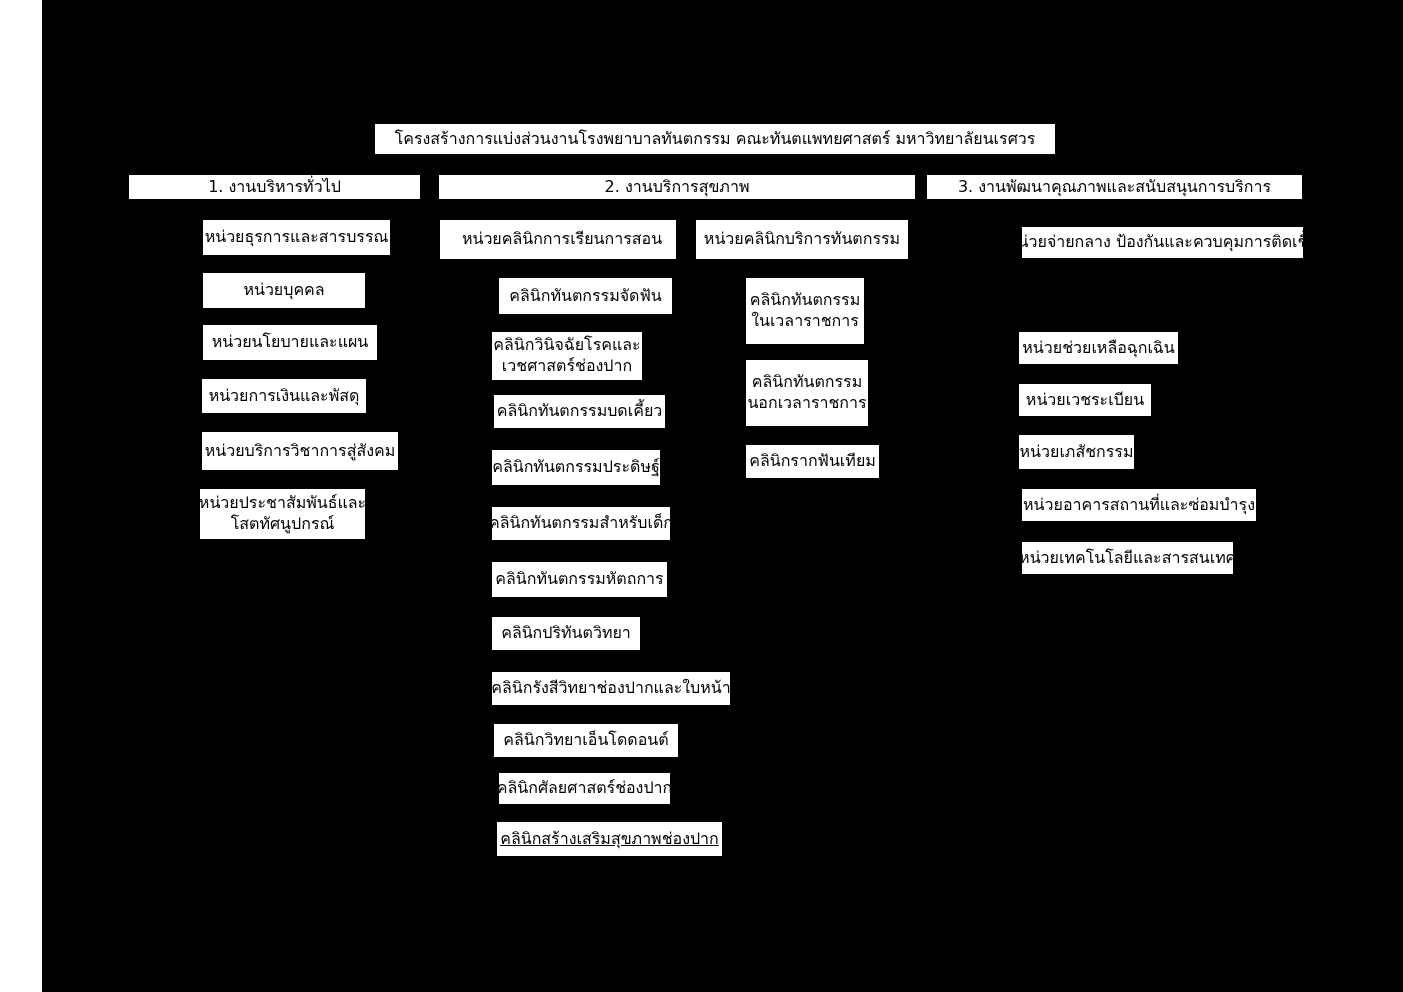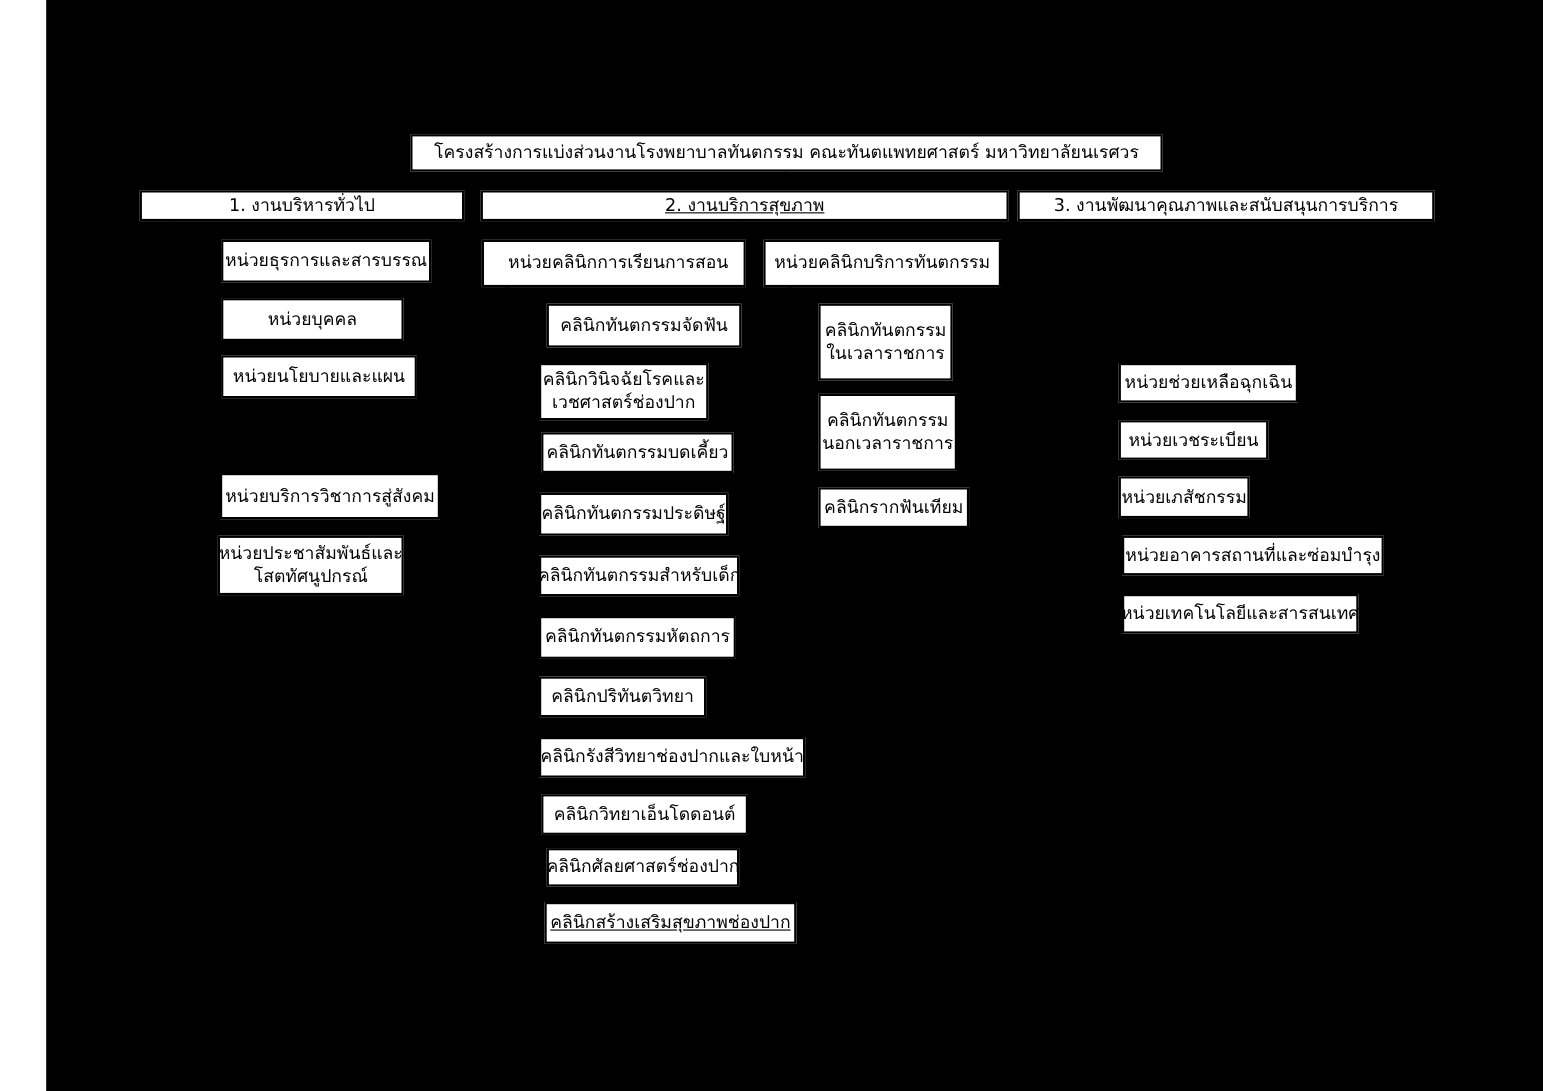--- a/index.html
+++ b/index.html
@@ -41,21 +41,21 @@
 
   <div class="vline" style="left:671px;top:156px;height:5px;"></div>
   <div class="hline" style="left:232px;top:159px;width:841px;"></div>
   <div class="vline" style="left:232px;top:159px;height:14px;"></div>
   <div class="vline" style="left:631px;top:159px;height:14px;"></div>
   <div class="vline" style="left:1071px;top:159px;height:14px;"></div>
 
   <div class="box" style="left:85px;top:173px;width:295px;height:28px;">
     <span>1. งานบริหารทั่วไป</span>
   </div>
-  <div class="box" style="left:395px;top:173px;width:480px;height:28px;text-decoration:underline;">
+  <div class="box" style="left:395px;top:173px;width:480px;height:28px;">
     <span>2. งานบริการสุขภาพ</span>
   </div>
   <div class="box" style="left:883px;top:173px;width:379px;height:28px;">
     <span>3. งานพัฒนาคุณภาพและสนับสนุนการบริการ</span>
   </div>
 
   <div class="vline" style="left:112px;top:201px;height:313px;"></div>
   <div class="hline" style="left:112px;top:237px;width:47px;"></div>
   <div class="hline" style="left:112px;top:290px;width:47px;"></div>
   <div class="hline" style="left:112px;top:342px;width:47px;"></div>
@@ -64,20 +64,23 @@
   <div class="hline" style="left:112px;top:512px;width:44px;"></div>
 
   <div class="box" style="left:159px;top:218px;width:191px;height:39px;">
     <span>หน่วยธุรการและสารบรรณ</span>
   </div>
   <div class="box" style="left:159px;top:271px;width:166px;height:39px;">
     <span>หน่วยบุคคล</span>
   </div>
   <div class="box" style="left:159px;top:323px;width:178px;height:39px;">
     <span>หน่วยนโยบายและแผน</span>
+  </div>
+  <div class="box" style="left:158px;top:377px;width:168px;height:38px;">
+    <span>หน่วยการเงินและพัสดุ</span>
   </div>
   <div class="box" style="left:158px;top:430px;width:200px;height:42px;">
     <span>หน่วยบริการวิชาการสู่สังคม</span>
   </div>
   <div class="box" style="left:156px;top:487px;width:169px;height:54px;">
     <span>หน่วยประชาสัมพันธ์และ</span>
     <span>โสตทัศนูปกรณ์</span>
   </div>
 
   <div class="vline" style="left:631px;top:201px;height:10px;"></div>
@@ -159,20 +162,23 @@
 
   <div class="vline" style="left:921px;top:201px;height:357px;"></div>
   <div class="hline" style="left:921px;top:242px;width:57px;"></div>
   <div class="hline" style="left:921px;top:295px;width:54px;"></div>
   <div class="hline" style="left:921px;top:348px;width:54px;"></div>
   <div class="hline" style="left:921px;top:400px;width:54px;"></div>
   <div class="hline" style="left:921px;top:452px;width:54px;"></div>
   <div class="hline" style="left:921px;top:505px;width:57px;"></div>
   <div class="hline" style="left:921px;top:556px;width:57px;"></div>
 
+  <div class="box" style="left:978px;top:225px;width:285px;height:35px;">
+    <span>หน่วยจ่ายกลาง ป้องกันและควบคุมการติดเชื้อ</span>
+  </div>
   <div class="box" style="left:975px;top:330px;width:163px;height:36px;">
     <span>หน่วยช่วยเหลือฉุกเฉิน</span>
   </div>
   <div class="box" style="left:975px;top:382px;width:136px;height:36px;">
     <span>หน่วยเวชระเบียน</span>
   </div>
   <div class="box" style="left:975px;top:433px;width:119px;height:38px;">
     <span>หน่วยเภสัชกรรม</span>
   </div>
   <div class="box" style="left:978px;top:487px;width:238px;height:36px;">

